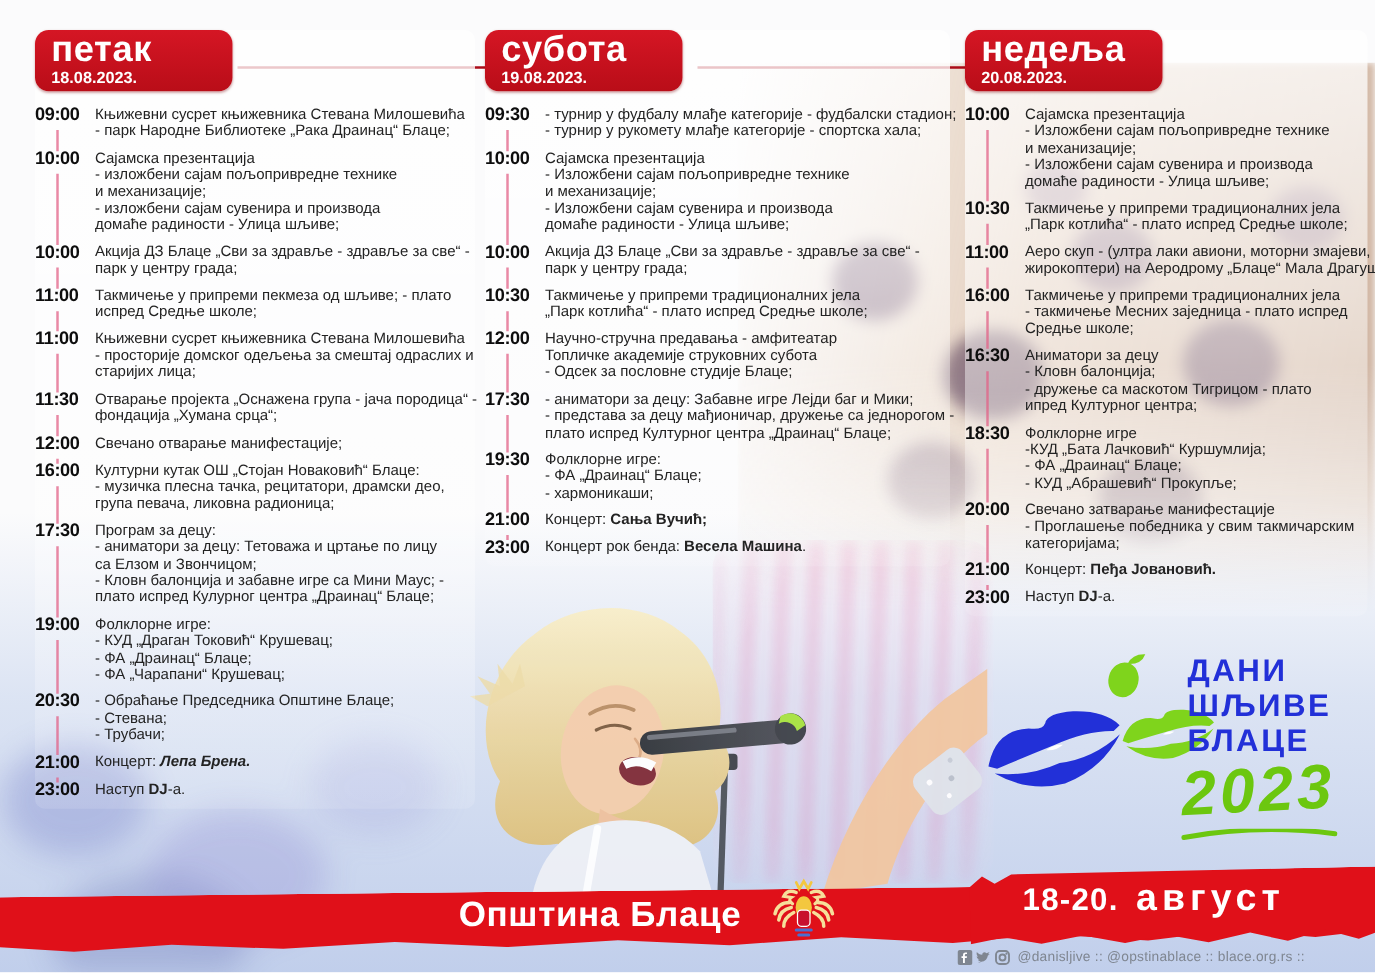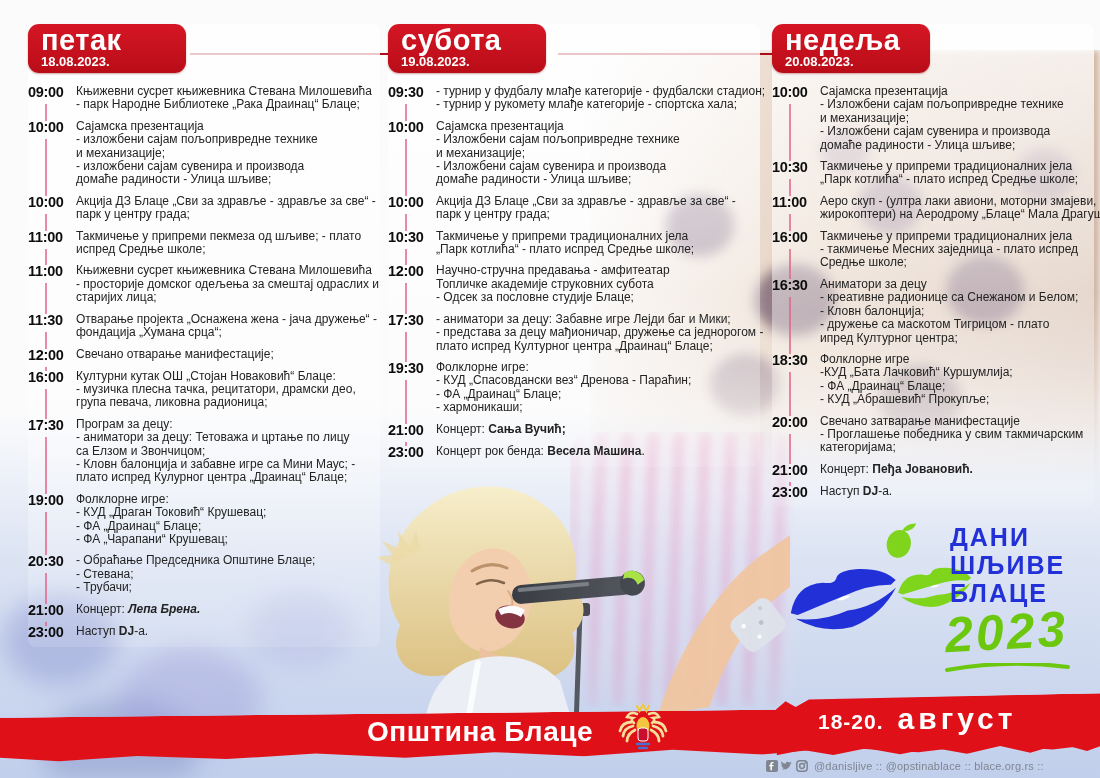--- a/index.html
+++ b/index.html
@@ -94,21 +94,21 @@
   
   .band{position:absolute;background:#e01019;z-index:7;}
   .band-left{left:-8px;top:712px;width:1116px;height:46px;transform:rotate(-.6deg);
     clip-path:polygon(0 0,100% 0,100% 80%,95% 93%,89% 80%,83% 96%,76% 84%,69% 97%,61% 85%,53% 97%,45% 86%,37% 96%,29% 85%,21% 95%,13% 86%,6% 96%,0 86%);}
   .band-right{left:776px;top:696px;width:334px;height:60px;transform:rotate(-1deg);
     clip-path:polygon(0 18%,3% 4%,6% 14%,10% 2%,100% 0,100% 82%,93% 96%,85% 83%,76% 97%,67% 85%,57% 97%,47% 86%,37% 96%,27% 85%,17% 95%,8% 86%,0 94%);}
   .muni{position:absolute;left:340px;top:716px;width:280px;z-index:8;
     color:#fff;font-size:28px;font-weight:bold;text-align:center;letter-spacing:.5px;}
   .emblem{position:absolute;left:618px;top:702px;width:50px;height:52px;z-index:8;}
   .dates{position:absolute;left:818px;top:702px;z-index:8;display:flex;align-items:baseline;gap:14px;color:#fff;}
-  .dates .d-range{font-size:21px;font-weight:bold;letter-spacing:1px;}
+  .dates .d-range{font-size:25px;font-weight:bold;letter-spacing:1px;}
   .dates .d-month{font-size:30px;font-weight:bold;letter-spacing:4px;}
   .social{position:absolute;left:766px;top:760px;z-index:8;display:flex;align-items:center;gap:3px;
     color:#7f8691;font-size:11px;font-weight:normal;letter-spacing:.2px;}
   .social svg{display:block;}
   .social .handles{margin-left:3px;}
 </style>
 </head>
 <body>
 
 <div class="poster">
@@ -210,21 +210,21 @@
     <div class="lines">
             <div class="ev-line">Књижевни сусрет књижевника Стевана Милошевића</div>
             <div class="ev-line">- просторије домског одељења за смештај одраслих и</div>
             <div class="ev-line">старијих лица;</div>
           </div>
   </div>
 
   <div class="event">
     <div class="time">11:30</div>
     <div class="lines">
-            <div class="ev-line">Отварање пројекта „Оснажена жена - јача дружење“ -</div>
+            <div class="ev-line">Отварање пројекта „Оснажена група - јача породица“ -</div>
             <div class="ev-line">фондација „Хумана срца“;</div>
           </div>
   </div>
 
   <div class="event">
     <div class="time">12:00</div>
     <div class="lines">
             <div class="ev-line">Свечано отварање манифестације;</div>
           </div>
   </div>
@@ -340,21 +340,20 @@
             <div class="ev-line">- аниматори за децу: Забавне игре Лејди баг и Мики;</div>
             <div class="ev-line">- представа за децу мађионичар, дружење са једнорогом -</div>
             <div class="ev-line">плато испред Културног центра „Драинац“ Блаце;</div>
           </div>
   </div>
 
   <div class="event">
     <div class="time">19:30</div>
     <div class="lines">
             <div class="ev-line">Фолклорне игре:</div>
-            <div class="ev-line">- КУД „Спасовдански вез“ Дренова - Параћин;</div>
             <div class="ev-line">- ФА „Драинац“ Блаце;</div>
             <div class="ev-line">- хармоникаши;</div>
           </div>
   </div>
 
   <div class="event">
     <div class="time">21:00</div>
     <div class="lines">
             <div class="ev-line"><span>Концерт: </span><span class="seg-b">Сања Вучић;</span></div>
           </div>
@@ -408,21 +407,20 @@
             <div class="ev-line">Такмичење у припреми традиционалних јела</div>
             <div class="ev-line">- такмичење Месних заједница - плато испред</div>
             <div class="ev-line">Средње школе;</div>
           </div>
   </div>
 
   <div class="event">
     <div class="time">16:30</div>
     <div class="lines">
             <div class="ev-line">Аниматори за децу</div>
-            <div class="ev-line">- креативне радионице са Снежаном и Белом;</div>
             <div class="ev-line">- Кловн балонција;</div>
             <div class="ev-line">- дружење са маскотом Тигрицом - плато</div>
             <div class="ev-line">ипред Културног центра;</div>
           </div>
   </div>
 
   <div class="event">
     <div class="time">18:30</div>
     <div class="lines">
             <div class="ev-line">Фолклорне игре</div>

